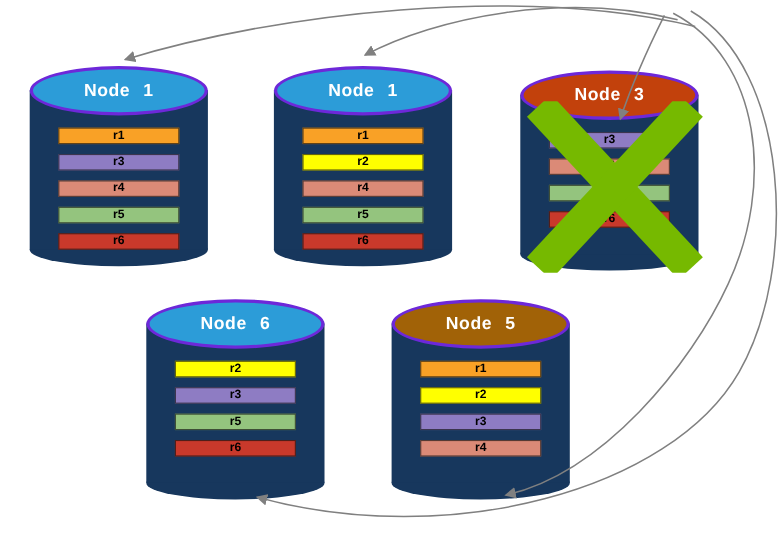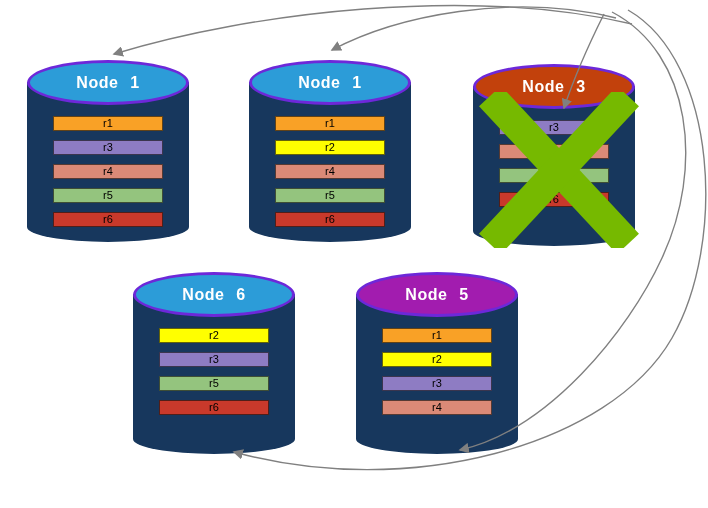--- a/index.html
+++ b/index.html
@@ -9,21 +9,21 @@
   .node { position:absolute; width:162px; height:182px; }
   .cyl-body { position:absolute; left:0; right:0; top:22px; bottom:15px; background:#17375D; }
   .cyl-bottom { position:absolute; left:0; right:0; bottom:0; height:30px; border-radius:50%; background:#17375D; }
   .cyl-top { position:absolute; left:0; right:0; top:0; height:45px; border-radius:50%;
              background:#2C9CD8; border:3px solid #6d28d9;
              display:flex; align-items:center; justify-content:center; }
   .node-title { color:#ffffff; font-weight:bold; font-size:16px; letter-spacing:.5px; word-spacing:7px; }
 
   .rows { position:absolute; left:26px; right:26px; top:56px; display:flex; flex-direction:column; gap:9px; }
   .row { height:15px; border:1px solid rgba(15,15,15,.65); display:flex; align-items:center; justify-content:center; }
-  .row-label { font-size:11px; font-weight:normal; color:#000; line-height:1; }
+  .row-label { font-size:11px; font-weight:bold; color:#000; line-height:1; }
 
   .cross { position:absolute; left:466px; top:92px; width:186px; height:156px; pointer-events:none; }
   .cross line { stroke:#76B900; stroke-width:30; stroke-linecap:butt; }
 
   .arrows { position:absolute; left:0; top:0; width:708px; height:508px; pointer-events:none; }
   .arrow-path { fill:none; stroke:#808080; stroke-width:1.4; }
 </style>
 </head>
 <body>
 
@@ -133,21 +133,21 @@
       <div class="row" style="background-color: rgb(255, 255, 0);">
           <span class="row-label">r2</span>
         </div>
       <div class="row" style="background-color: rgb(142, 124, 195);">
           <span class="row-label">r3</span>
         </div>
       <div class="row" style="background-color: rgb(219, 138, 119);">
           <span class="row-label">r4</span>
         </div>
     </div>
-    <div class="cyl-top" style="background-color: #a21caf;">
+    <div class="cyl-top" style="background-color: #a16207;">
       <span class="node-title">Node 5</span>
     </div>
   </div>
 
   <svg class="cross" viewBox="0 0 186 156" xmlns="http://www.w3.org/2000/svg">
     <line x1="24" y1="4" x2="162" y2="152" style="stroke: rgb(118, 185, 0);"></line>
     <line x1="162" y1="4" x2="24" y2="152" style="stroke: rgb(118, 185, 0);"></line>
   </svg>
 
   <svg class="arrows" viewBox="0 0 708 508" xmlns="http://www.w3.org/2000/svg">

